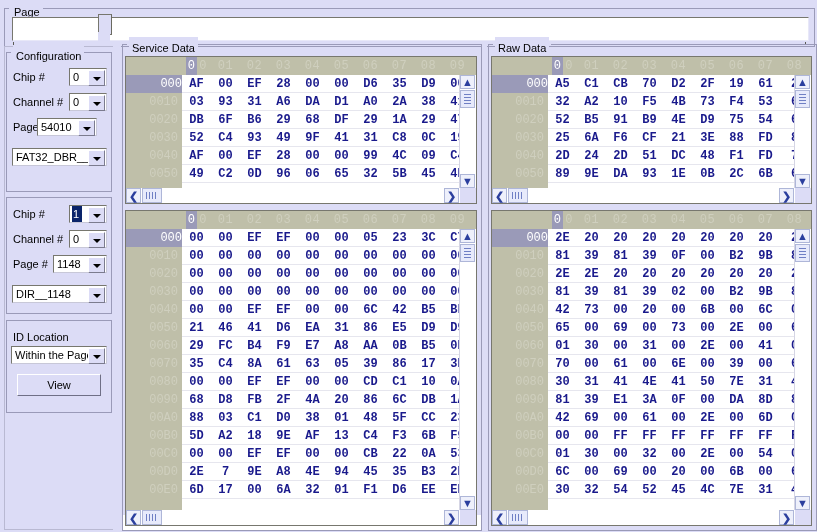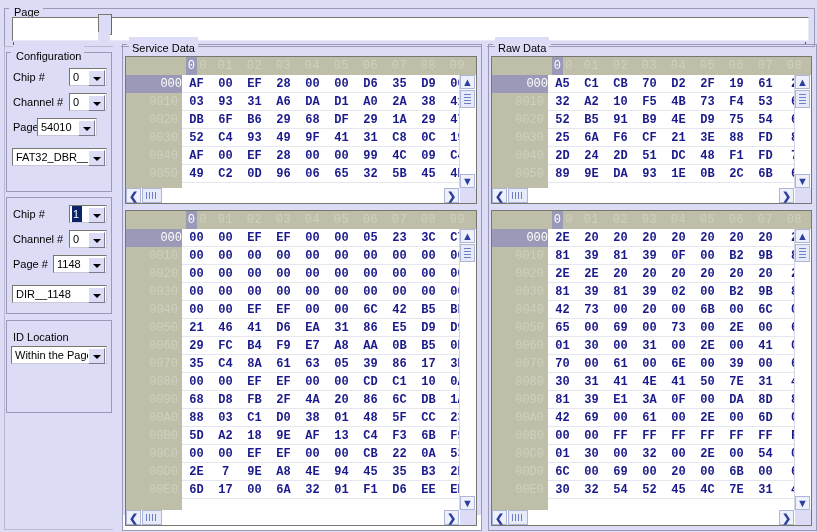--- a/index.html
+++ b/index.html
@@ -178,20 +178,21 @@
     </div>
   </div>
 
   <div class="groupbox" id="idGroup">
     <div class="gb-topline-l" style="left:0;right:0;"></div>
     <div class="flabel" style="left:6px;top:8px;">ID Location</div>
     <div class="combo" style="left:4px;top:26px;width:96px;">
       <div class="ctext">Within the Page</div>
       <div class="cbtn"></div>
     </div>
+    <div class="btn" style="left:10px;top:54px;width:84px;height:22px;">View</div>
   </div>
 
   <div class="vsplit" style="left:113px;top:46px;width:8px;height:484px;"></div>
   <div class="vsplit" style="left:481px;top:46px;width:6px;height:484px;"></div>
 
   <div class="groupbox" id="svcGroup">
     <div class="gb-topline-l" style="left:0;width:4px;"></div>
     <div class="gb-topline-r" style="left:74px;right:0;"></div>
     <div class="gb-title">Service Data</div>
 

